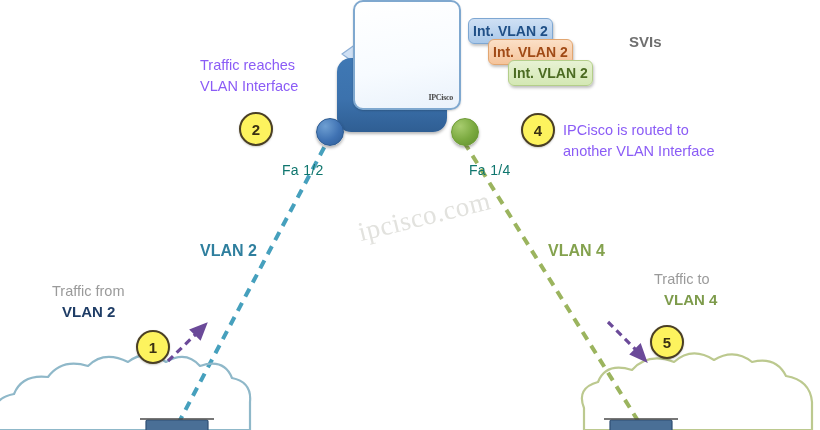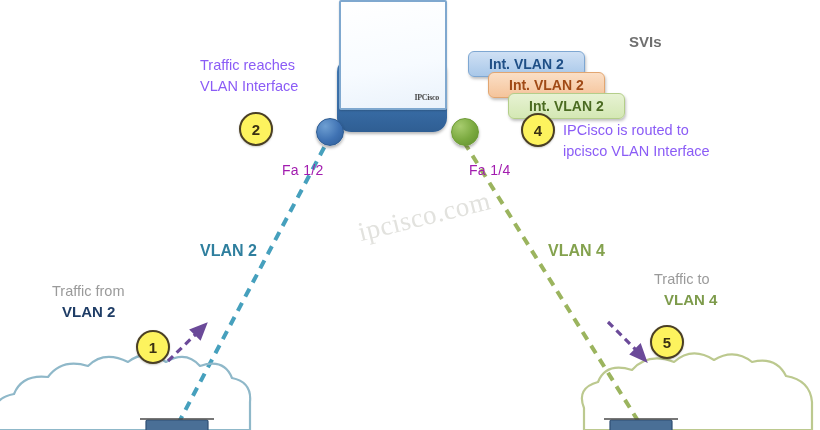--- a/index.html
+++ b/index.html
@@ -47,23 +47,23 @@
   #switch-base {
     position: absolute;
     left: 0; top: 58px;
     width: 110px; height: 74px;
     border-radius: 14px;
     background: linear-gradient(180deg,#3f78b4 0%, #3c72ad 55%, #2f5e93 100%);
     box-shadow: 0 2px 3px rgba(0,0,0,.28);
   }
   #switch-face {
     position: absolute;
-    left: 2px; top: 0px;
+    left: 16px; top: 0px;
     width: 104px; height: 106px;
-    border-radius: 2px;
+    border-radius: 10px;
     background: linear-gradient(170deg,#ffffff 0%, #f7fbff 60%, #eaf2fb 100%);
     border: 2px solid #7fa8cf;
     box-shadow: 0 1px 2px rgba(0,0,0,.18);
   }
   #switch-logo {
     position: absolute;
     right: 6px;
     bottom: 6px;
     font-size: 8px;
     font-weight: bold;
@@ -85,40 +85,39 @@
   }
   #port-right {
     left: 451px; top: 118px;
     background: radial-gradient(circle at 32% 28%, #a7cc6e 0%, #7aa93f 55%, #5f8f2f 100%);
     border: 1px solid #6d9a35;
   }
 
   
   .iface {
     font-size: 14px;
-    color: #a21caf;
+    color: #0f766e;
     font-weight: 500;
     letter-spacing: .3px;
   }
   #iface-left  { left: 282px; top: 162px; }
   #iface-right { left: 457px; top: 162px; margin-left: 12px; }
 
   
   .svi {
     height: 24px;
     border-radius: 6px;
     display: flex;
     align-items: center;
     justify-content: center;
     font-size: 14px;
     font-weight: bold;
     box-shadow: 1px 2px 3px rgba(0,0,0,.25);
-    padding: 0 20px;
+    padding: 0 4px;
     white-space: nowrap;
-    margin-top: 33px;
   }
   #svi-0 {
     left: 468px; top: 18px;
     background: linear-gradient(180deg,#cfe0f4 0%, #a9c8e9 100%);
     border: 1px solid #7ea7d2;
     color: #1f4f86;
   }
   #svi-1 {
     left: 488px; top: 39px;
     background: linear-gradient(180deg,#fbdfc6 0%, #f5c49b 100%);
@@ -279,21 +278,21 @@
   <div class="abs svi" id="svi-2">Int. VLAN 2</div>
   <div class="abs" id="svi-label">SVIs</div>
 
   <div class="abs note" id="note-2">
     <div>Traffic reaches</div>
     <div>VLAN Interface</div>
   </div>
 
   <div class="abs note" id="note-4">
     <div>IPCisco is routed to</div>
-    <div>ipcisco VLAN Interface</div>
+    <div>another VLAN Interface</div>
   </div>
 
   <div class="abs badge" id="badge-1">1</div>
   <div class="abs badge" id="badge-2">2</div>
   <div class="abs badge" id="badge-4">4</div>
   <div class="abs badge" id="badge-5">5</div>
 
   <div class="abs vlan-lbl" id="vlan-left">VLAN 2</div>
   <div class="abs vlan-lbl" id="vlan-right">VLAN 4</div>
 

